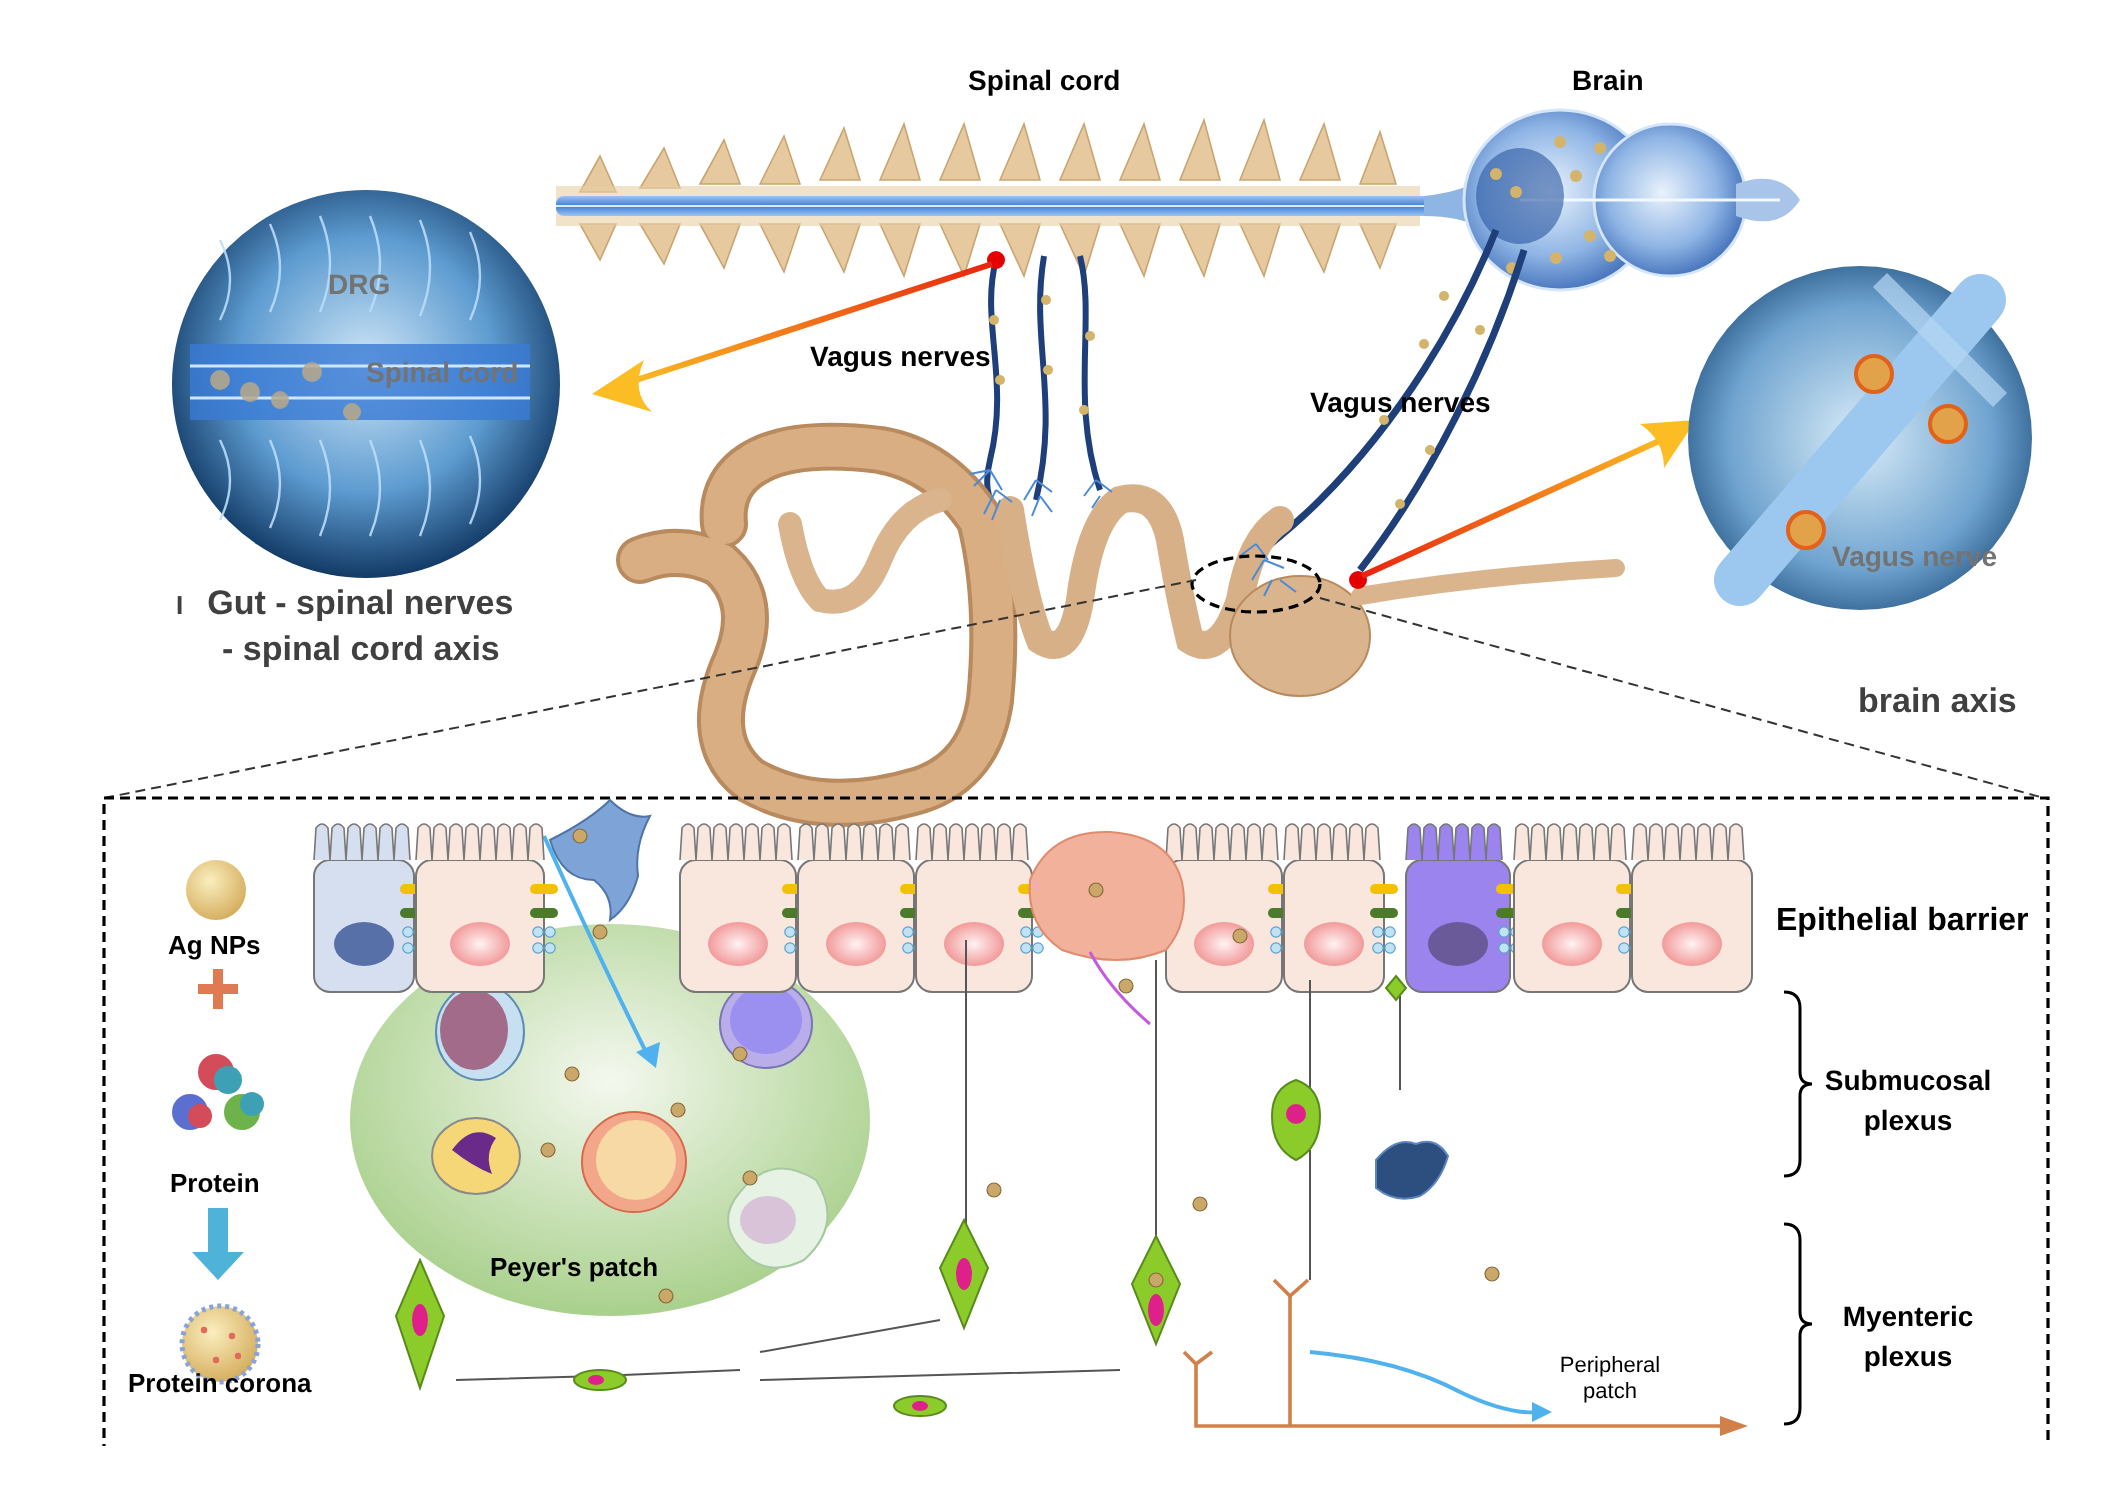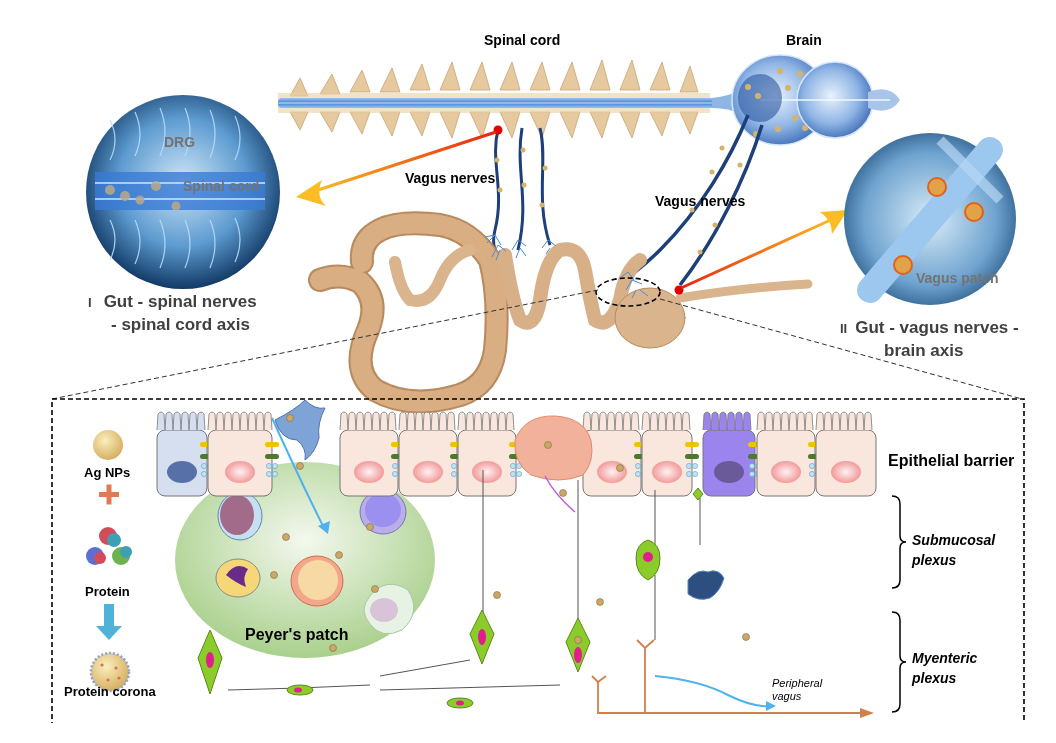--- a/index.html
+++ b/index.html
@@ -1,20 +1,20 @@
 <!DOCTYPE html>
 <html><head>
 <meta charset="utf-8">
 <style>
   html,body{margin:0;padding:0;background:#fff;}
   #stage{position:relative;width:1056px;height:723px;overflow:hidden;background:#fff;font-family:"Liberation Sans",sans-serif;}
   .lbl{position:absolute;font-weight:bold;color:#000;white-space:nowrap;}
   .lbl.white{color:#737373;}
   .lbl.red{color:#404040;font-size:17px;line-height:21px;}
-  .lbl.c{text-align:left;font-style:italic;}
+  .lbl.c{text-align:center;}
   svg{position:absolute;left:0;top:0;}
 </style>
 </head>
 <body>
 
 <div id="stage">
 
 <svg width="1056" height="743" viewBox="0 0 1056 743">
   <defs>
     <radialGradient id="gLeftInset" cx="50%" cy="45%" r="55%">
@@ -388,36 +388,35 @@
 <div class="lbl" style="left:484px;top:32px;font-size:14px;">Spinal cord</div>
 <div class="lbl" style="left:786px;top:32px;font-size:14px;">Brain</div>
 <div class="lbl" style="left:405px;top:170px;font-size:14px;">Vagus nerves</div>
 <div class="lbl" style="left:655px;top:193px;font-size:14px;">Vagus nerves</div>
 
 <div class="lbl white" style="left:164px;top:134px;font-size:14px;">DRG</div>
 <div class="lbl white" style="left:183px;top:178px;font-size:14px;">Spinal cord</div>
 <div class="lbl red" style="left:88px;top:291px;"><span style="font-size:13px;margin-right:12px;">I</span><span>Gut - spinal nerves</span></div>
 <div class="lbl red" style="left:111px;top:314px;">- spinal cord axis</div>
 
-<div class="lbl white" style="left:916px;top:270px;font-size:14px;">Vagus patch</div>
-<div class="lbl red" style="left:840px;top:317px;"><span style="font-size:13px;margin-right:8px;">II</span><span>Gut - vagus nerves -</span></div>
-<div class="lbl red" style="left:884px;top:340px;">brain axis</div>
+<div class="lbl white" style="left:916px;top:270px;font-size:14px;">Vagus nerve</div>
+<div class="lbl red" style="left:929px;top:340px;">brain axis</div>
 
 <div class="lbl" style="left:84px;top:465px;font-size:13px;">Ag NPs</div>
 <div class="lbl" style="left:85px;top:584px;font-size:13px;text-align:right;">Protein</div>
 <div class="lbl" style="left:64px;top:684px;font-size:13px;">Protein corona</div>
 
-<div class="lbl" style="left:245px;top:626px;font-size:16px;">Peyer's patch</div>
+<div class="lbl" style="left:245px;top:626px;font-size:13px;">Peyer's patch</div>
 <div class="lbl" style="left:888px;top:452px;font-size:16px;">Epithelial barrier</div>
 <div class="lbl c" style="left:912px;top:530px;width:84px;font-size:14px;line-height:20px;">
       <div>Submucosal</div>
       <div>plexus</div>
     </div>
 <div class="lbl c" style="left:912px;top:648px;width:84px;font-size:14px;line-height:20px;">
       <div>Myenteric</div>
       <div>plexus</div>
     </div>
 <div class="lbl c" style="left:772px;top:677px;width:66px;font-size:11px;font-weight:normal;line-height:13px;">
       <div>Peripheral</div>
-      <div>vagus</div>
+      <div>patch</div>
     </div>
 
 </div>
 
 </body></html>

